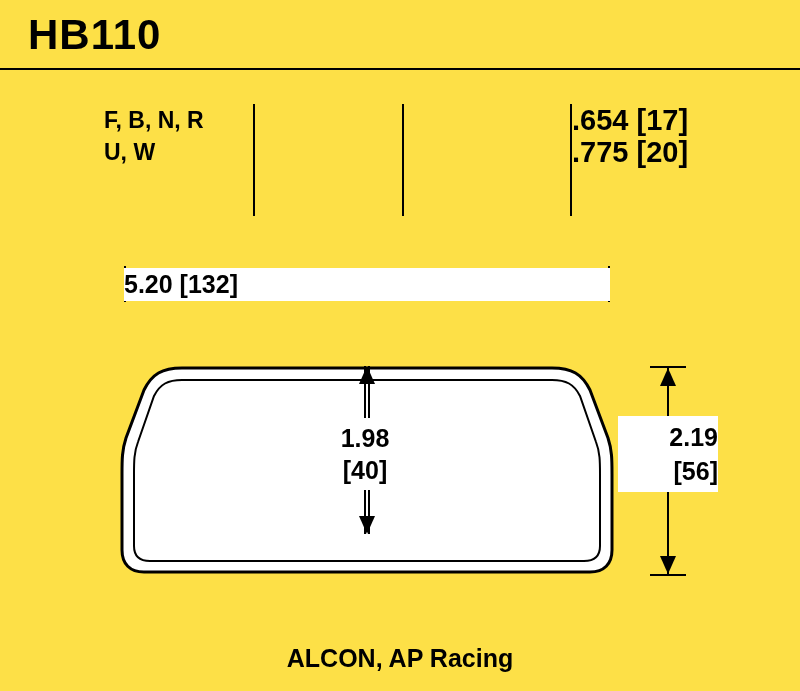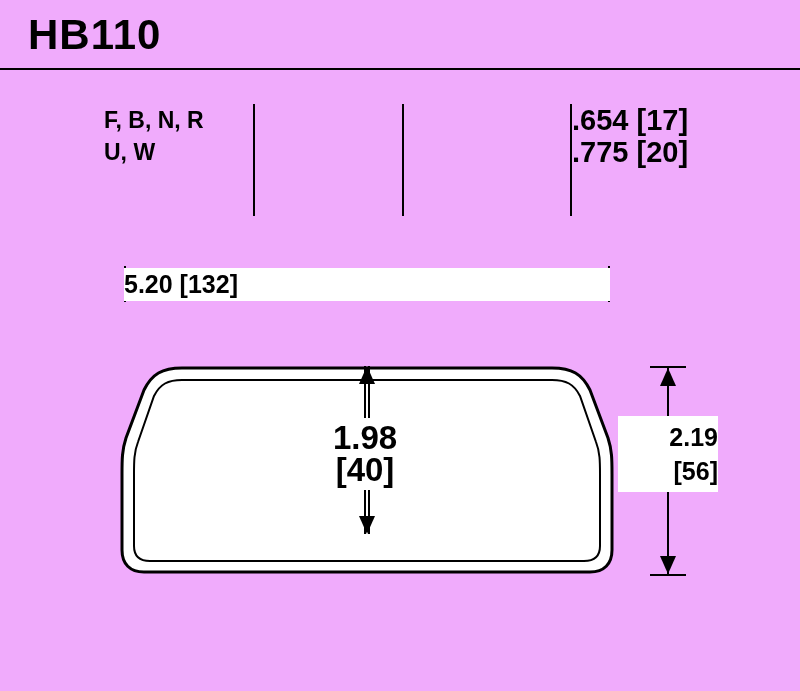--- a/index.html
+++ b/index.html
@@ -8,21 +8,21 @@
     background: #ffffff;
   }
   body {
     font-family: "Liberation Sans", sans-serif;
     color: #000000;
   }
   #page {
     position: relative;
     width: 800px;
     height: 691px;
-    background: #f0abfc;
+    background: #fde047;
     overflow: hidden;
   }
   .part-number {
     position: absolute;
     left: 28px;
     top: 14px;
     font-size: 42px;
     font-weight: bold;
     letter-spacing: 1px;
     line-height: 1;
@@ -150,21 +150,21 @@
   .arrow-up { border-bottom: 18px solid #000000; }
   .arrow-down { border-top: 18px solid #000000; }
   .inner-dim .arrow-up { left: 4px; top: 0; }
   .inner-dim .arrow-down { left: 4px; top: 150px; }
   .inner-label {
     position: absolute;
     left: 300px;
     top: 418px;
     width: 130px;
     text-align: center;
-    font-size: 33px;
+    font-size: 25px;
     font-weight: bold;
     line-height: 32px;
     background: #ffffff;
     padding: 4px 0;
   }
 
   
   .dim-v-line {
     position: absolute;
     left: 667px;
@@ -280,14 +280,15 @@
   <div class="dim-v-line"></div>
   <div class="dim-v-cap dim-v-cap-t"></div>
   <div class="dim-v-cap dim-v-cap-b"></div>
   <div class="arrow-up dim-v-arrow-up"></div>
   <div class="arrow-down dim-v-arrow-down"></div>
   <div class="dim-v-label">
     <div>2.19</div>
     <div>[56]</div>
   </div>
 
+  <div class="caption">ALCON, AP Racing</div>
 
 </div>
 
 </body></html>

